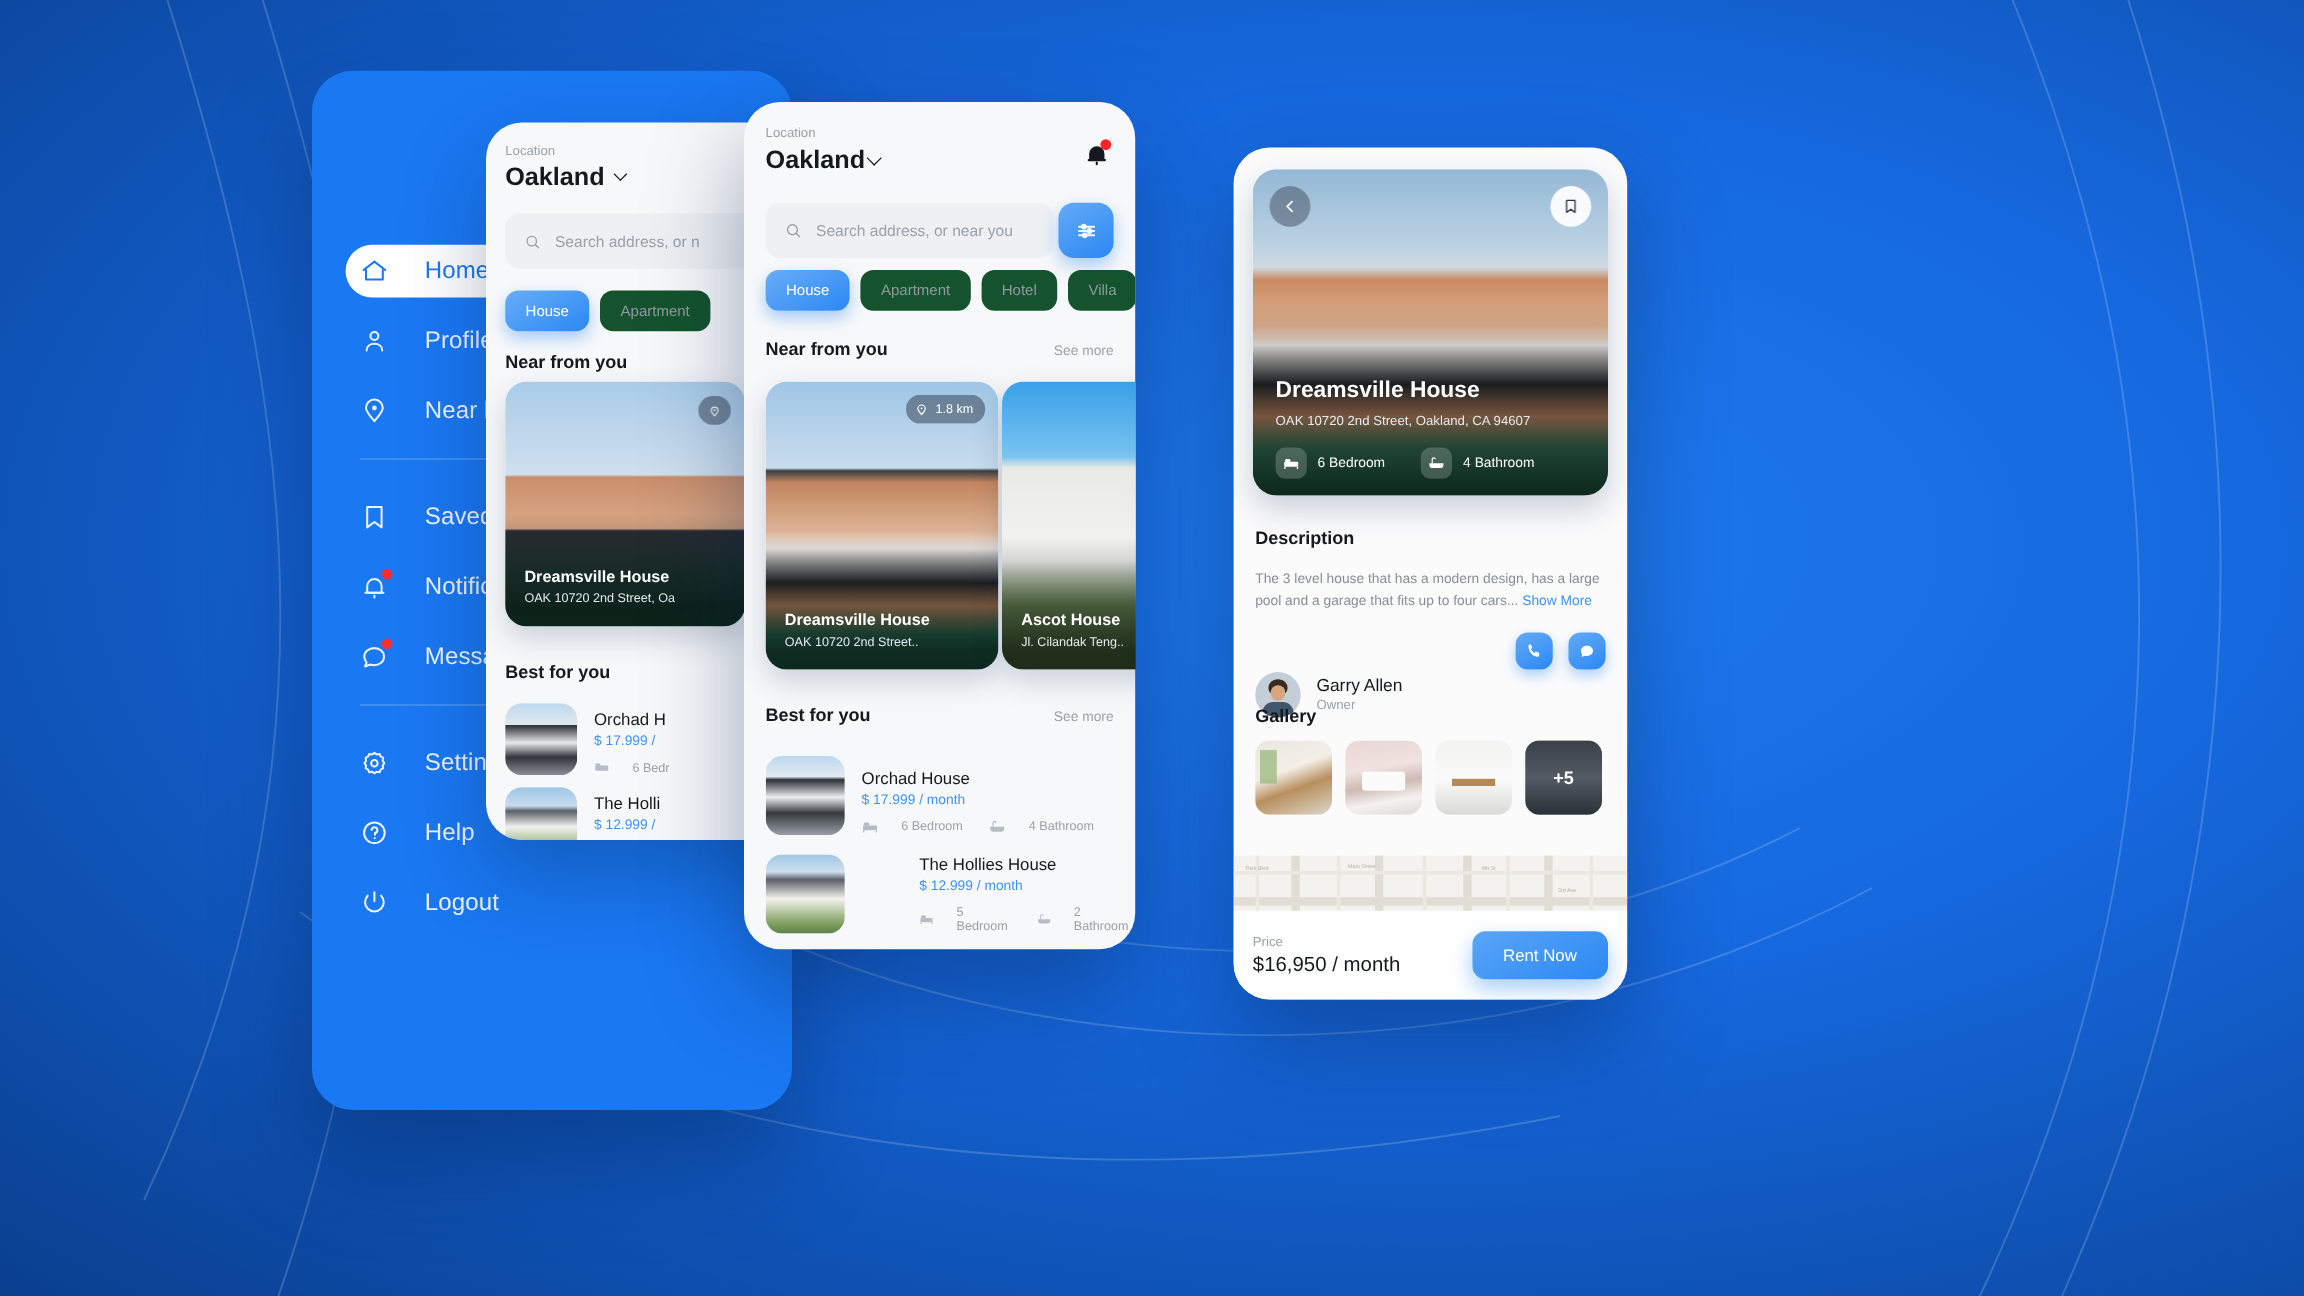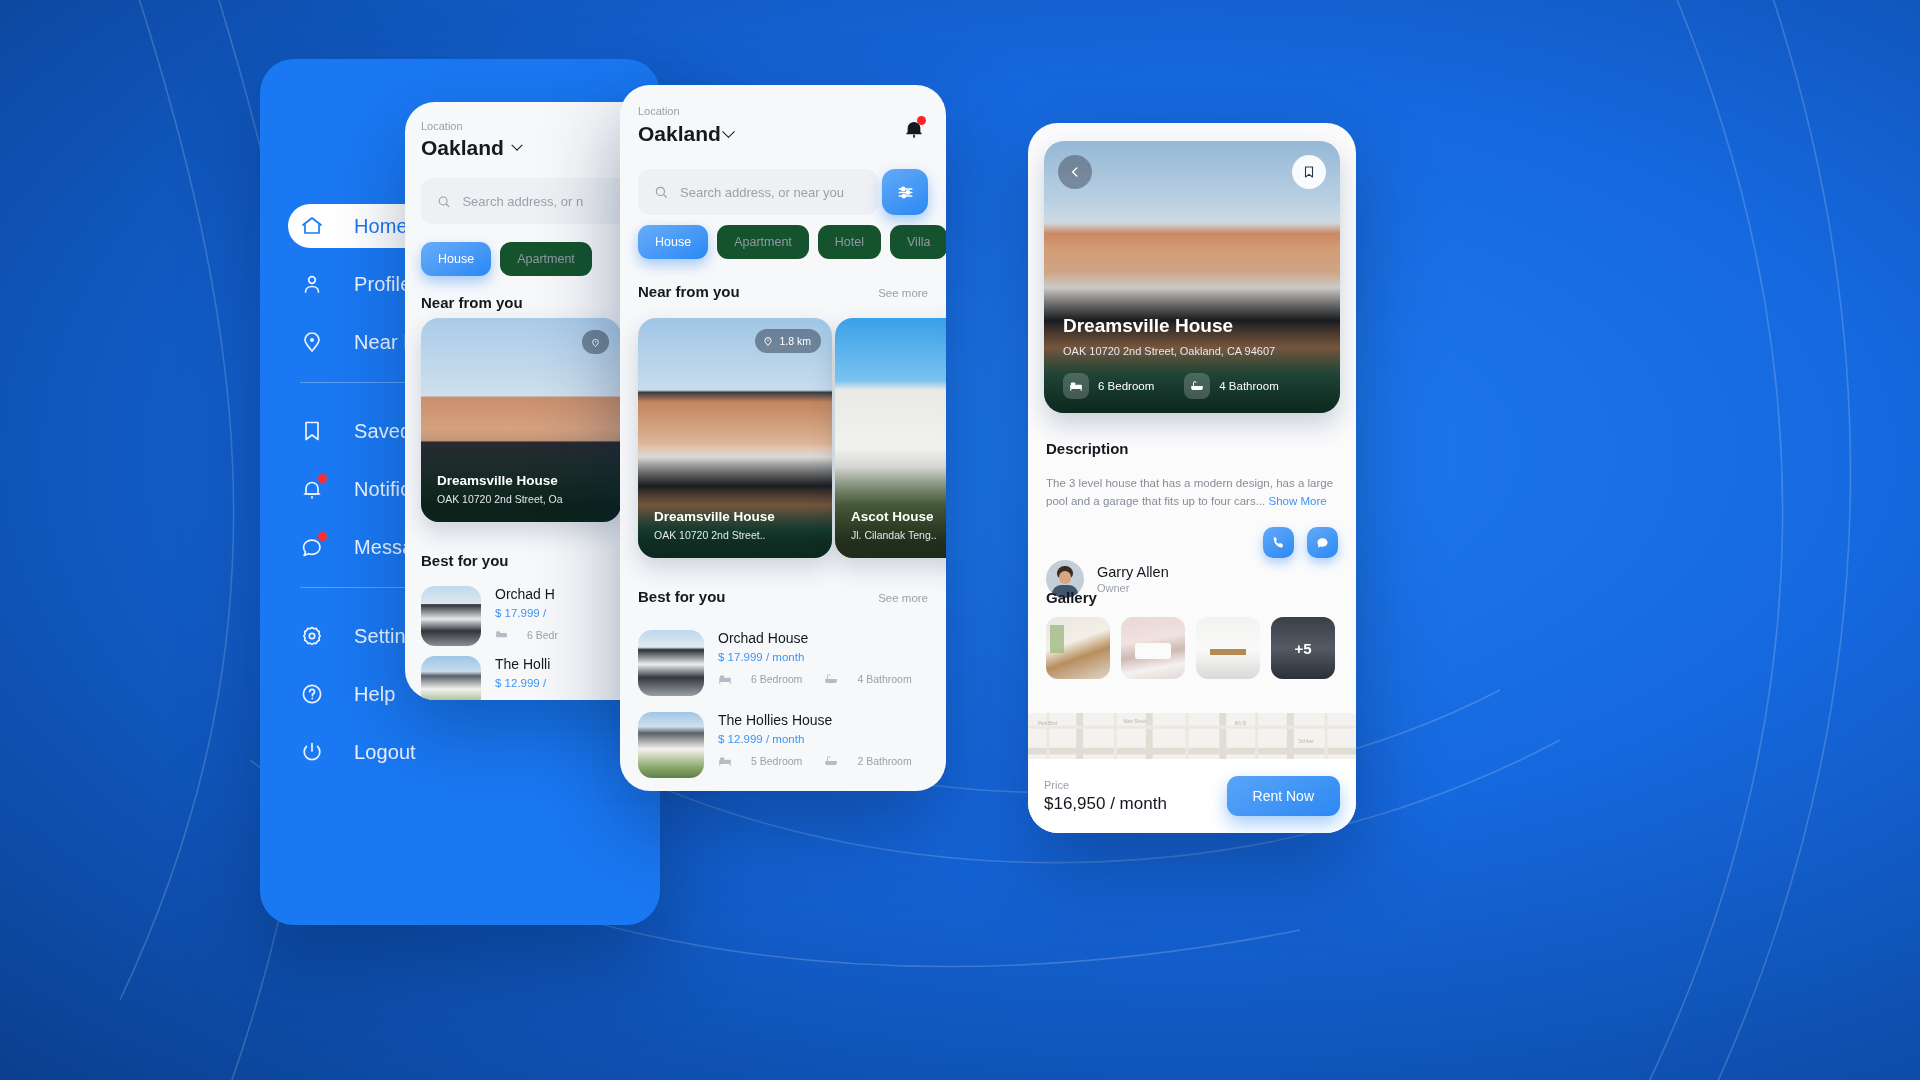--- a/index.html
+++ b/index.html
@@ -128,21 +128,21 @@
   .near-card .cap .s { font-size: 10.5px; color: #e3e7ee; margin-top: 5px; }
   .km-pill {
     position: absolute; right: 11px; top: 11px;
     height: 24px; padding: 0 10px 0 7px; border-radius: 12px;
     background: rgba(30,40,55,.45);
     display: flex; align-items: center; gap: 5px;
     color: #fff; font-size: 10.5px; backdrop-filter: blur(3px);
   }
 
   
-  .best-item { display: flex; gap: 14px; align-items: flex-start; }
+  .best-item { display: flex; gap: 14px; align-items: flex-end; }
   .best-thumb { width: 66px; height: 66px; border-radius: 14px; overflow: hidden; flex: 0 0 66px; position: relative; }
   .best-name  { font-size: 14px; color: #14181f; font-weight: 500; }
   .best-price { font-size: 11.5px; color: #3d93f5; margin-top: 5px; }
   .best-meta  { display: flex; gap: 22px; margin-top: 9px; color: #9aa1ab; font-size: 10.5px; align-items: center; }
   .best-meta span { display: flex; align-items: center; gap: 19px; }
 
   
   .hero {
     margin: 18px 16px 0; height: 272px; border-radius: 20px;
     position: relative; overflow: hidden;
@@ -510,21 +510,21 @@
           <span>4 Bathroom</span>
         </span>
       </div>
     </div>
   </div>
 
   <div class="best-item" style="position:absolute; left:18px; right:18px; top:627px;">
     <div class="best-thumb">
       <div style="position:absolute;inset:0;background:linear-gradient(180deg,#9ec6e5 0%,#cfe0ee 22%,#5b6068 32%,#f3f2ee 56%,#84a363 86%,#5e8047 100%);"></div>
     </div>
-    <div style="flex:1;">
+    <div style="flex:1;margin-left:48px;">
       <div class="best-name">The Hollies House</div>
       <div class="best-price">$ 12.999 / month</div>
       <div class="best-meta">
         <span>
           <svg width="14" height="14" viewBox="0 0 24 24" fill="#b6bcc5">
               <rect x="2" y="10" width="20" height="7" rx="1.5"></rect>
               <rect x="3" y="6" width="8" height="4.5" rx="2.2"></rect>
               <rect x="2" y="17" width="2" height="3"></rect>
               <rect x="20" y="17" width="2" height="3"></rect>
             </svg>

